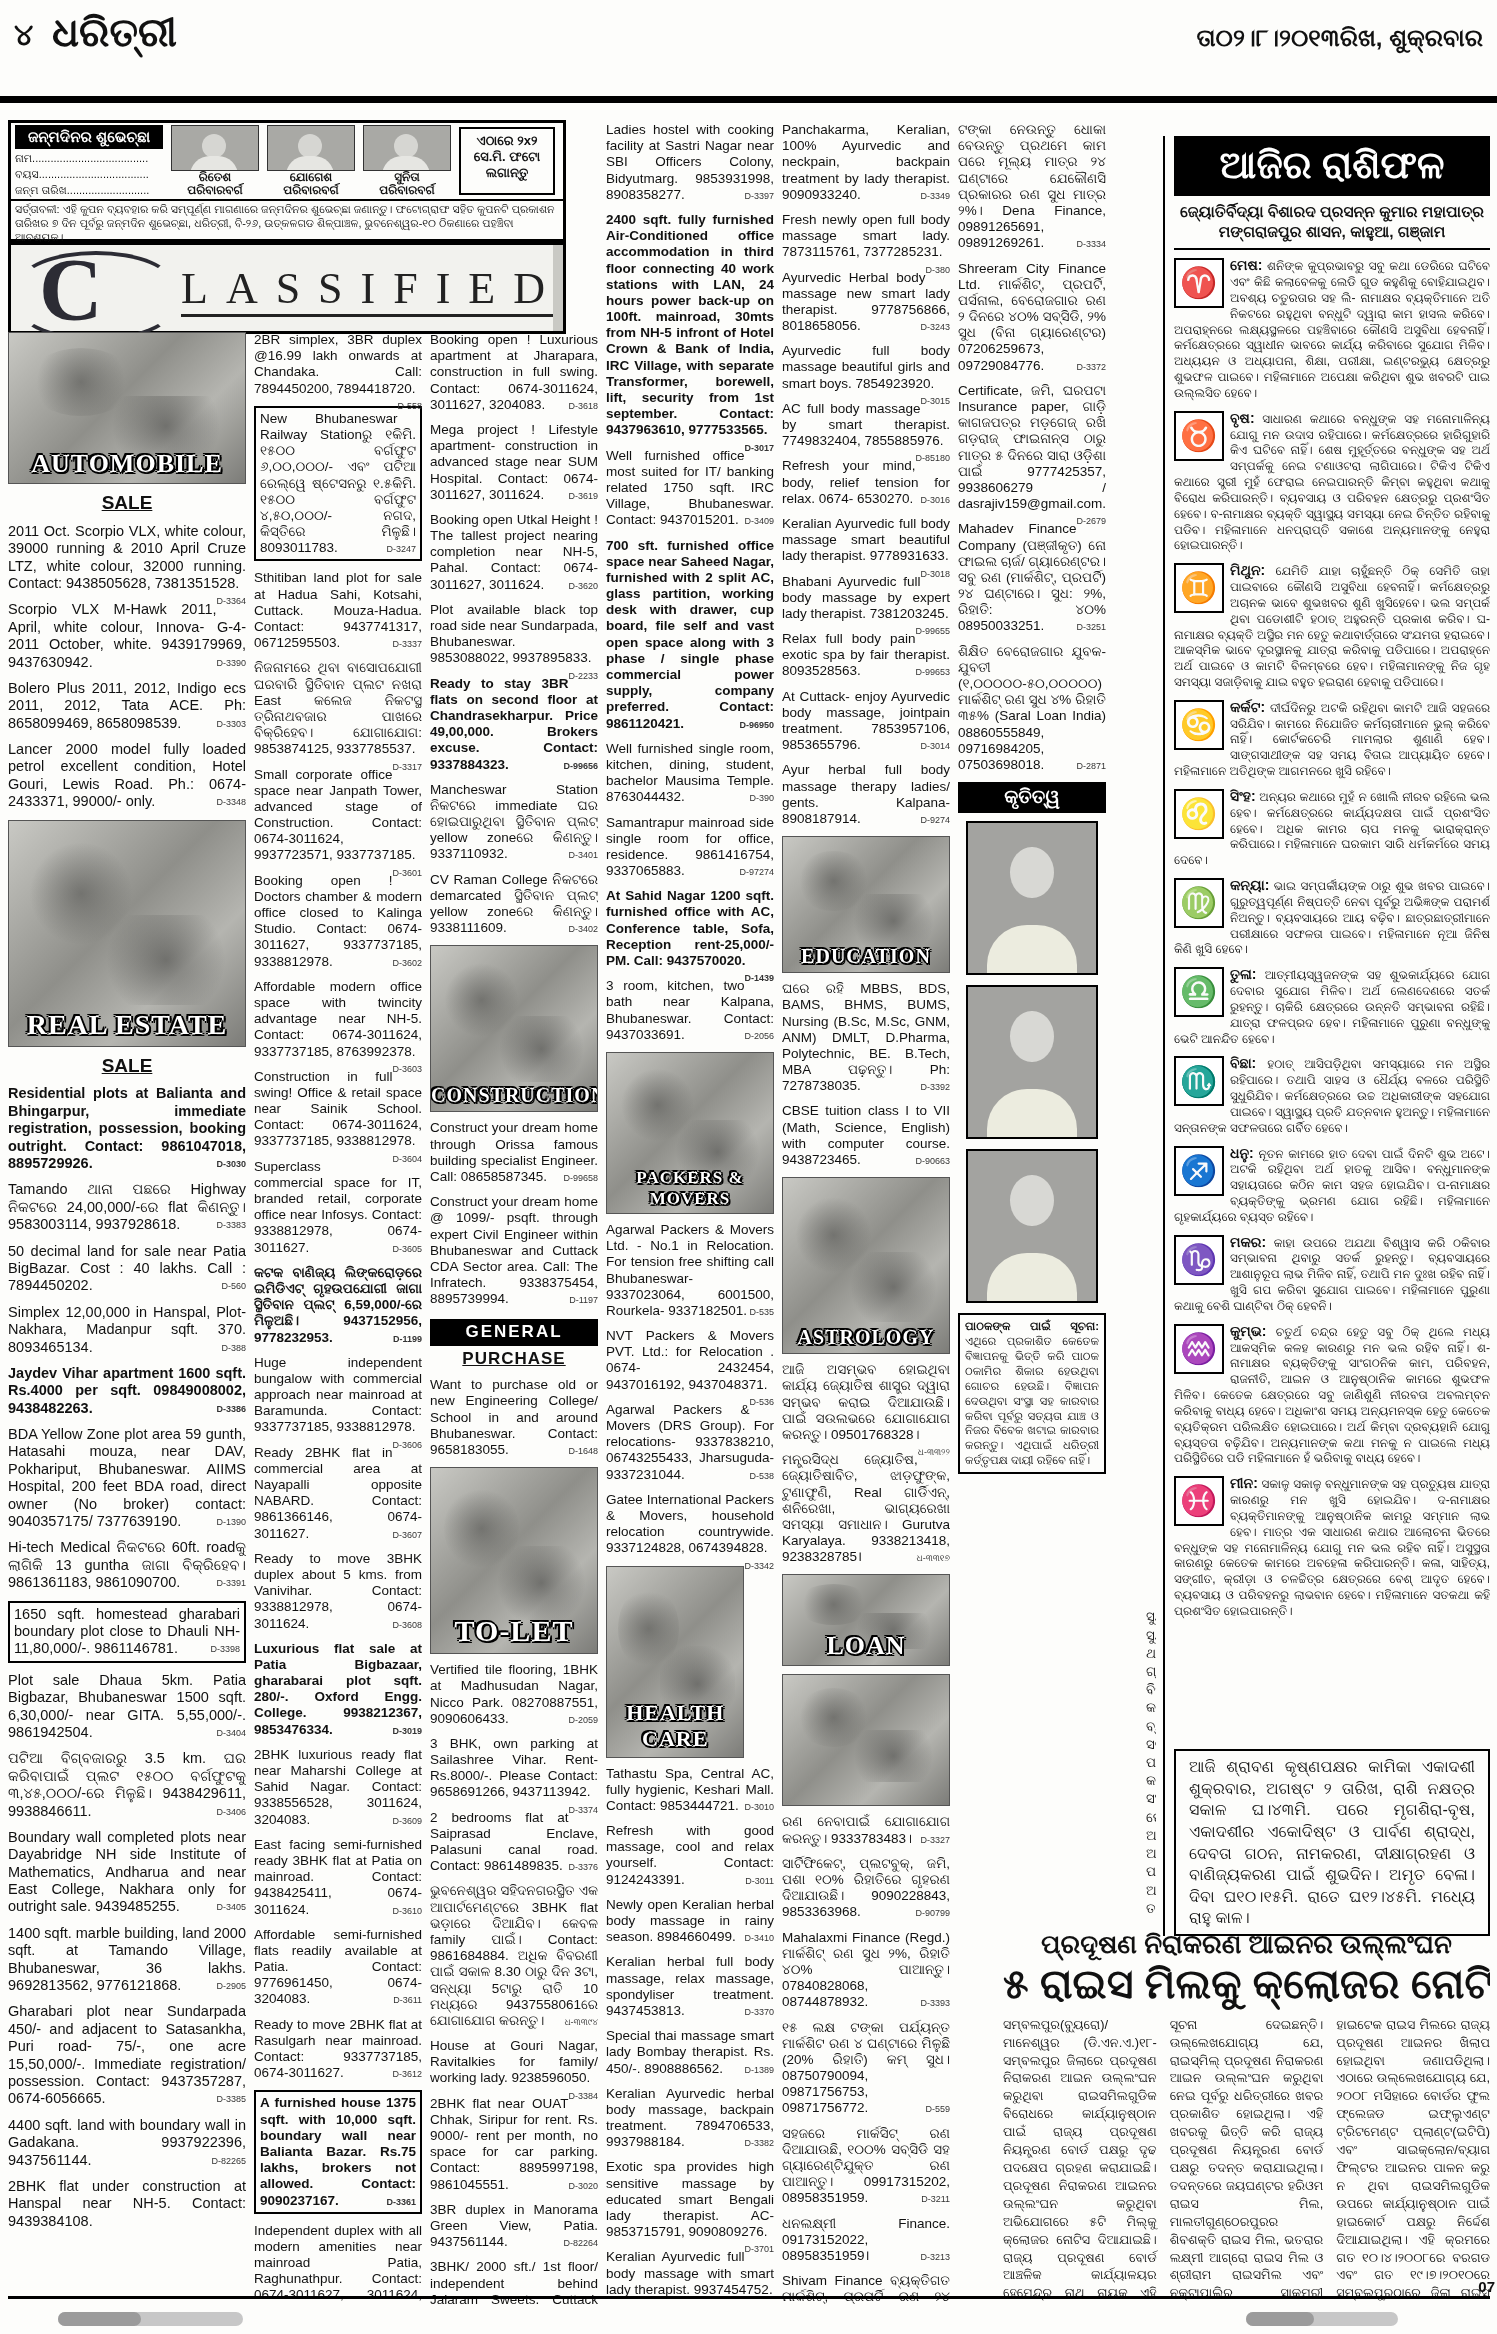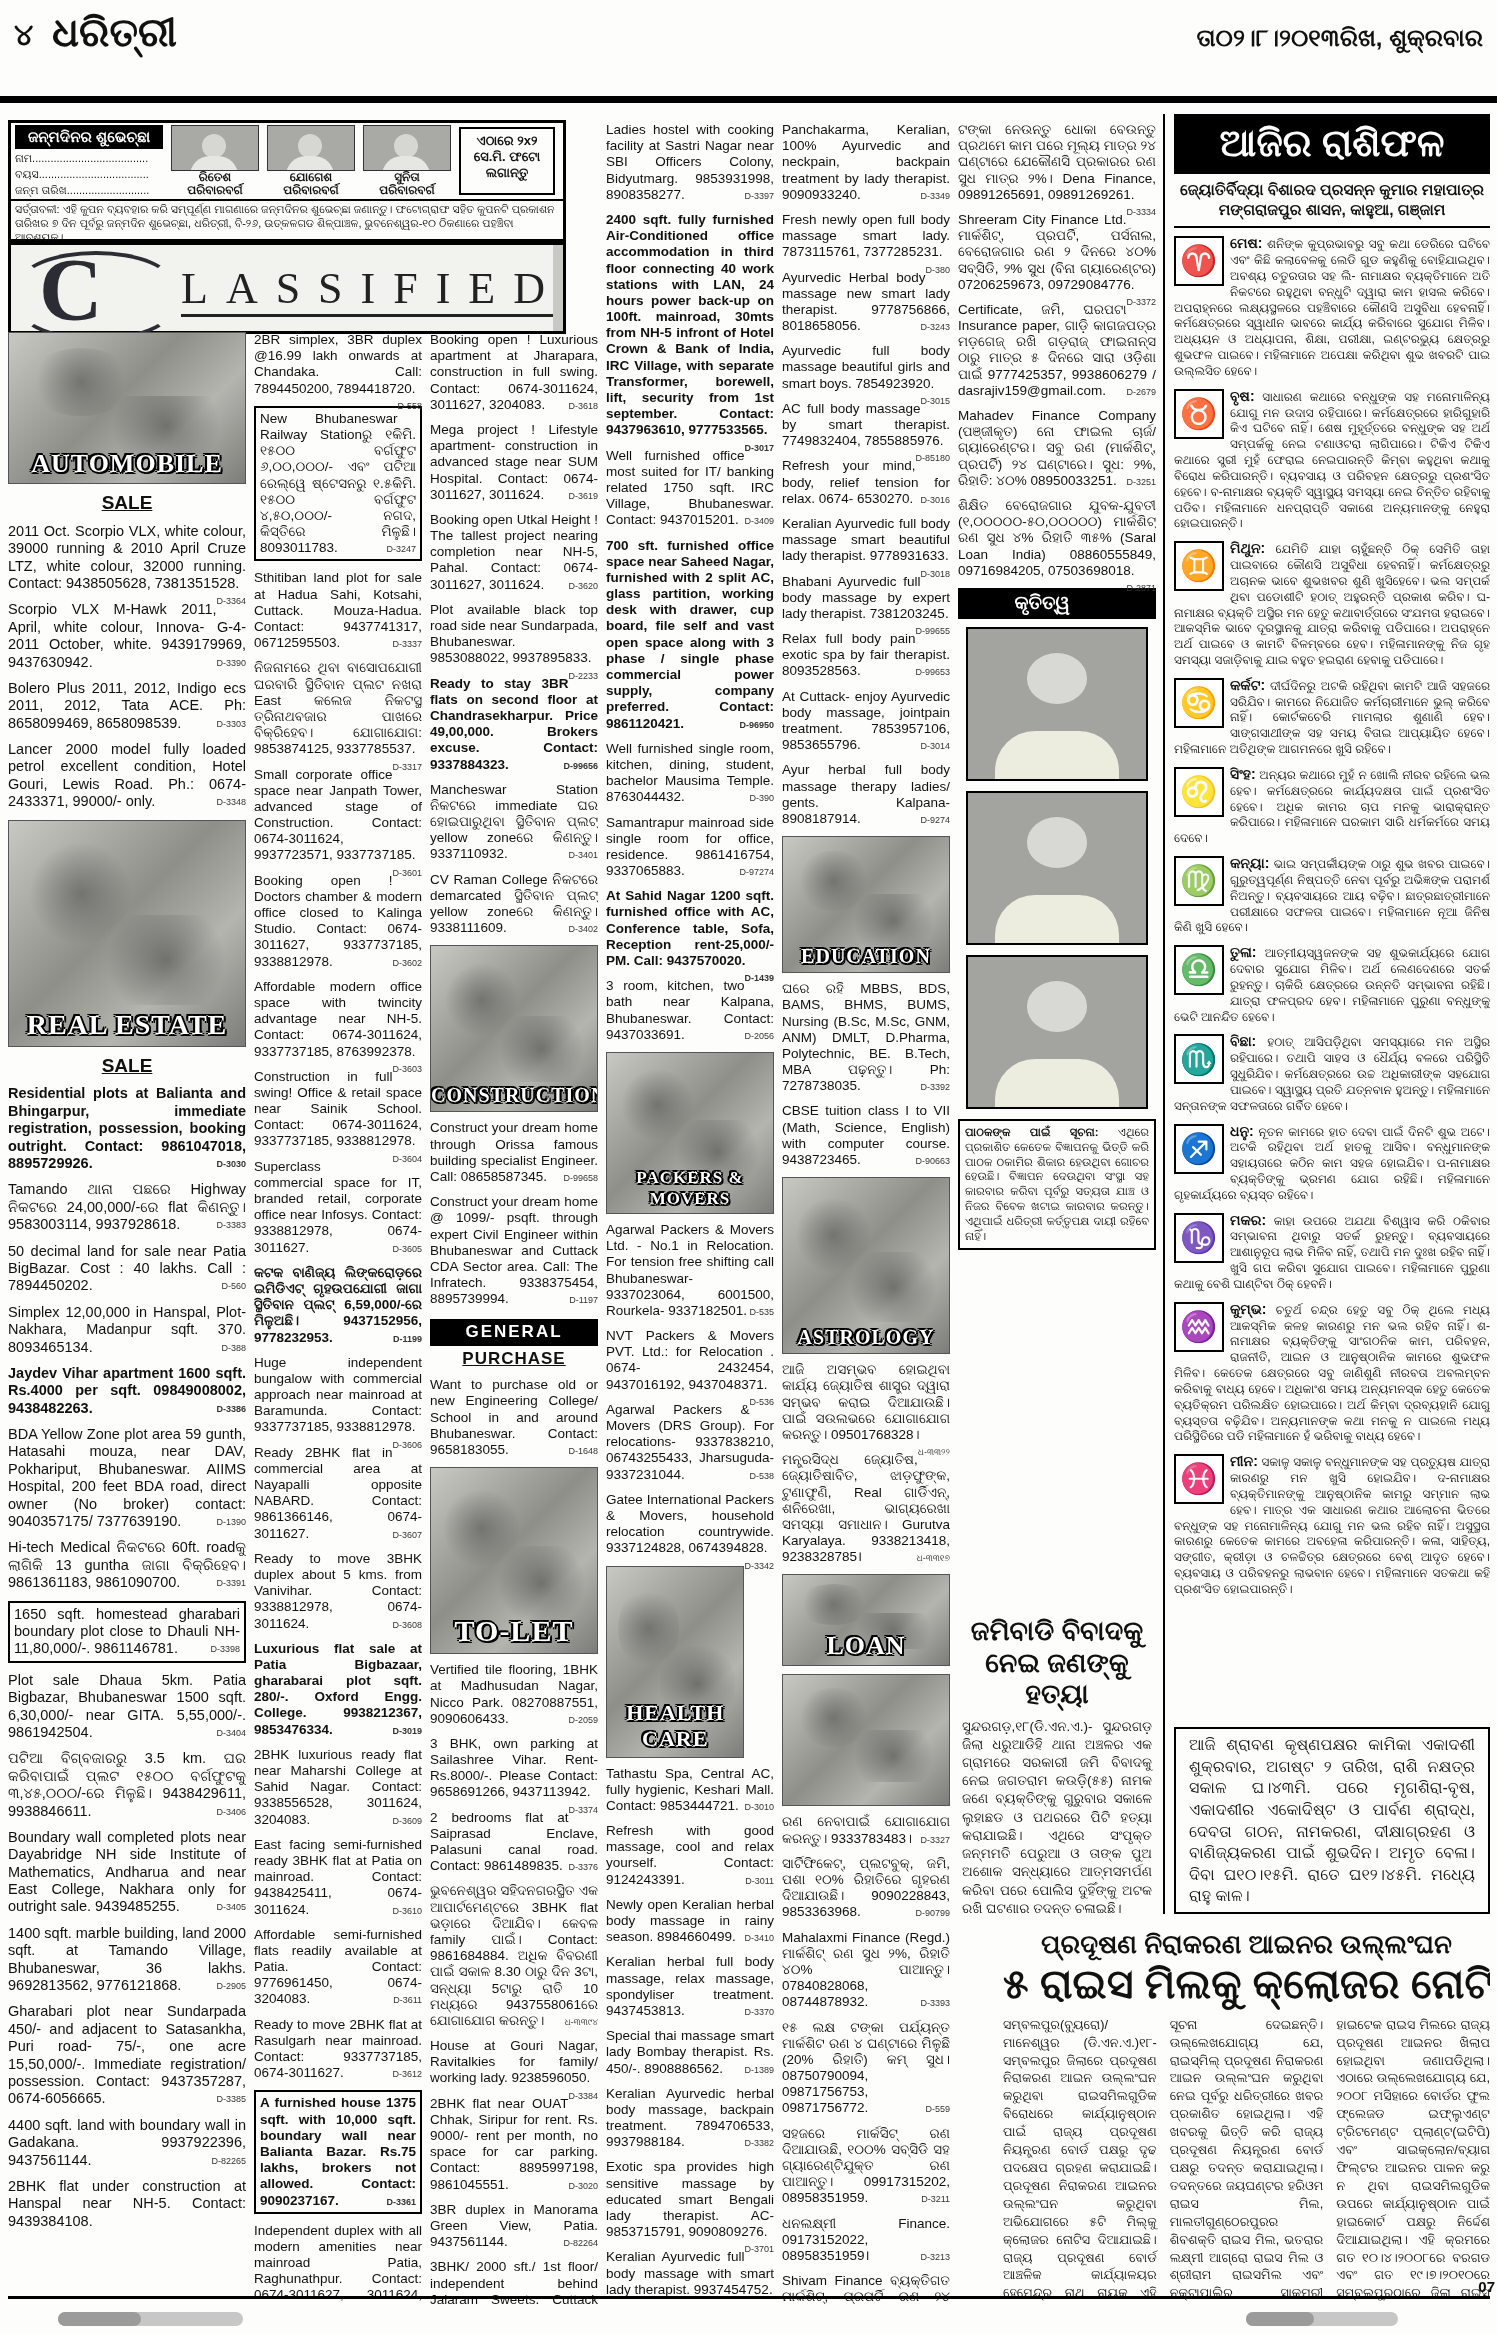--- a/index.html
+++ b/index.html
@@ -31,21 +31,21 @@
   #clogo .arcB{left:6px;top:28px;width:150px;height:60px;transform:rotate(180deg);}
   #clogo .rest{position:absolute;left:170px;top:18px;font-size:44px;letter-spacing:18px;color:#222;border-bottom:3px solid #222;font-family:"Liberation Serif",serif;}
   #clogo .shade{position:absolute;right:0;top:0;width:10px;height:100%;background:#c9c9c4;}
   
   .col{position:absolute;text-align:justify;font-size:13.5px;line-height:1.2;overflow:hidden;}
   #col1{left:8px;top:332px;width:238px;height:1972px;font-size:14.5px;}
   #col2{left:254px;top:332px;width:168px;height:1972px;}
   #col3{left:430px;top:332px;width:168px;height:1972px;}
   #col4{left:606px;top:122px;width:168px;height:2182px;}
   #col5{left:782px;top:122px;width:168px;height:2182px;}
-  #col6{left:958px;top:122px;width:198px;height:1800px;display:flex;flex-direction:column;gap:36px;}
+  #col6{left:958px;top:122px;width:198px;height:1800px;display:flex;flex-direction:row;gap:36px;}
   .ad{margin:0 0 9px 0;}
   .ad .id{float:right;font-size:9px;color:#333;margin-top:4px;}
   .ad.bold{font-weight:bold;}
   .ad.box{border:2px solid #000;padding:3px 4px;}
   .sale-h{text-align:center;font-weight:bold;font-size:19px;text-decoration:underline;margin:2px 0 8px;}
   .blackbar{background:#000;color:#fff;text-align:center;font-weight:bold;font-size:19px;padding:4px 0;margin:2px 0 8px;}
   .gp{text-align:center;margin:12px 0 8px;}
   .gp .g1{background:#000;color:#fff;font-weight:bold;font-size:17px;padding:3px 0;letter-spacing:2px;}
   .gp .g2{font-weight:bold;font-size:17px;text-decoration:underline;margin-top:3px;letter-spacing:1px;}
   
@@ -59,21 +59,21 @@
   .photo-frame{border:2px solid #000;background:#a3a3a0;position:relative;margin:0 8px 10px;overflow:hidden;}
   .photo-frame .head{position:absolute;left:50%;top:16%;width:34%;height:34%;margin-left:-17%;border-radius:50%;background:#d8d8d4;}
   .photo-frame .bust{position:absolute;left:50%;bottom:0;width:70%;height:32%;margin-left:-35%;border-radius:40px 40px 0 0;background:#ececе8;background:#ececdf;}
   .notice{border:2px solid #000;padding:4px 5px;font-size:11.5px;line-height:1.3;margin-bottom:10px;}
   .notice .nt{font-weight:bold;}
   
   #murder{margin-top:auto;}
   #murder h3{font-size:27px;line-height:1.15;text-align:center;margin:4px 0 8px;font-weight:bold;}
   #murder p{font-size:13.5px;line-height:1.35;text-align:justify;margin:4px;}
   
-  #horo{position:absolute;left:1163px;top:114px;width:327px;height:1800px;border-left:2px solid #000;
+  #horo{position:absolute;left:1163px;top:136px;width:327px;height:1800px;border-left:2px solid #000;
         padding-left:9px;box-sizing:border-box;display:flex;flex-direction:column;overflow:hidden;}
   #horo .hhead{background:#000;color:#fff;text-align:center;font-size:38px;font-weight:bold;padding:8px 0;}
   #horo .hsub{text-align:center;font-weight:bold;font-size:15.5px;line-height:1.3;padding:6px 0;border-bottom:2px solid #000;margin-bottom:6px;}
   #signs{flex:1 1 auto;overflow:hidden;}
   .sign{margin-bottom:7px;font-size:12px;line-height:1.32;text-align:justify;}
   .sign .zic{float:left;width:46px;height:46px;border:2px solid #000;margin:2px 6px 2px 0;
      display:flex;align-items:center;justify-content:center;font-size:30px;background:#fff;}
   .sign b{font-size:14px;}
   #panchang{border:2px solid #000;padding:5px 13px;font-size:16px;line-height:1.35;text-align:justify;margin-top:4px;}
   

